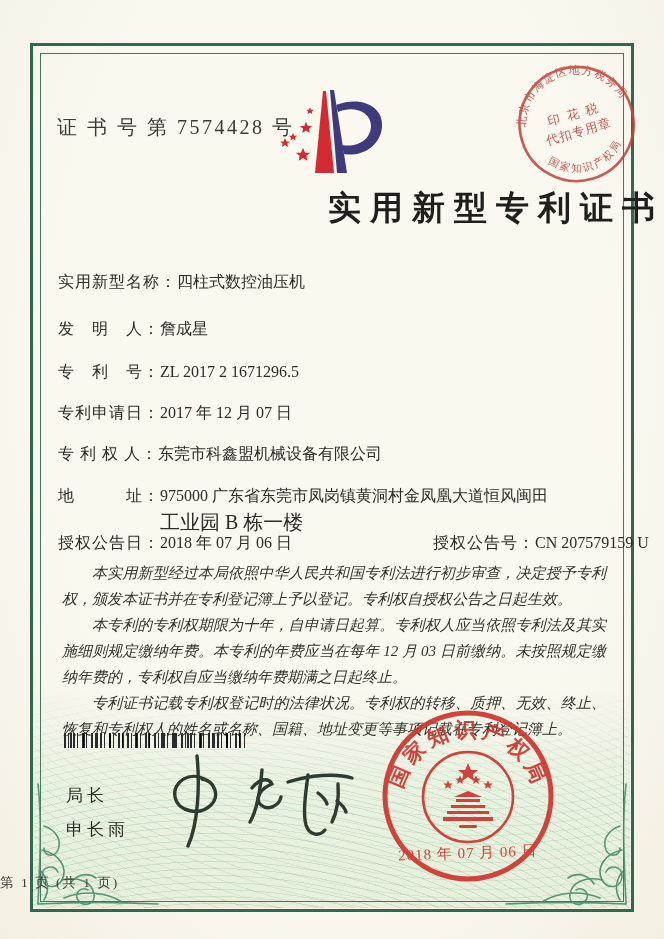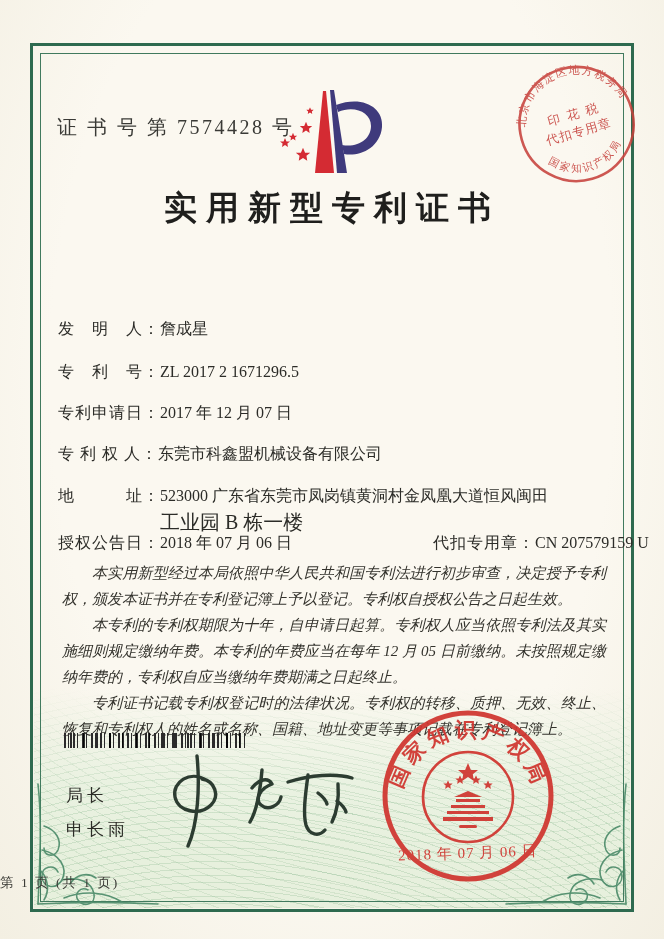--- a/index.html
+++ b/index.html
@@ -35,21 +35,21 @@
       repeating-radial-gradient(circle at 75% -240%, rgba(110,168,120,.16) 0 1px, transparent 1px 9px);
     -webkit-mask-image:linear-gradient(180deg, transparent 0, #000 120px);
             mask-image:linear-gradient(180deg, transparent 0, #000 120px);
   }
   
   .cert-number{
     position:absolute;left:57px;top:86px;
     font-size:20px;letter-spacing:2.5px;color:#3a3a36;margin-top:28px;
   }
   .title{
-    position:absolute;left:0;right:0;top:186px;text-align:center;
+    position:absolute;left:0;right:0;top:186px;text-align:right;
     font-size:33px;font-weight:600;letter-spacing:9px;color:#1f1f1d;
   }
   .field-row{position:absolute;left:58px;font-size:16px;color:#2c2c28;white-space:nowrap;}
   .field-row .lbl{letter-spacing:1px;}
   .addr2{position:absolute;left:160px;font-size:20px;color:#2c2c28;}
   .grant-no{position:absolute;left:375px;top:0;}
   .body-text{
     position:absolute;left:62px;right:58px;top:560px;
     font-size:15px;line-height:26px;color:#33322c;
     font-style:italic;text-align:justify;
@@ -146,46 +146,49 @@
       <text x="75" y="70" text-anchor="middle" font-size="12.5" fill="#c6413c" letter-spacing="2">印 花 税</text>
       <text x="75" y="88" text-anchor="middle" font-size="12.5" fill="#c6413c" letter-spacing="1">代扣专用章</text>
       <text font-size="10.5" fill="#c6413c" letter-spacing="2">
         <textPath href="#taxBottom" startOffset="50%" text-anchor="middle">国家知识产权局</textPath>
       </text>
     </g>
   </svg>
 
   <div class="title">实用新型专利证书</div>
 
+  <div class="field-row" style="top:272px">
+    <span class="lbl">实用新型名称：</span><span>四柱式数控油压机</span>
+  </div>
   <div class="field-row" style="top:319px">
     <span class="lbl">发　明　人：</span><span>詹成星</span>
   </div>
   <div class="field-row" style="top:362px">
     <span class="lbl">专　利　号：</span><span>ZL 2017 2 1671296.5</span>
   </div>
   <div class="field-row" style="top:403px">
     <span class="lbl">专利申请日：</span><span>2017 年 12 月 07 日</span>
   </div>
   <div class="field-row" style="top:444px">
     <span class="lbl">专 利 权 人：</span><span>东莞市科鑫盟机械设备有限公司</span>
   </div>
   <div class="field-row" style="top:486px">
-    <span class="lbl">地　　　址：</span><span>523000  广东省东莞市凤岗镇黄洞村金凤凰大道恒风闽田</span>
+    <span class="lbl">地　　　址：</span><span>975000  广东省东莞市凤岗镇黄洞村金凤凰大道恒风闽田</span>
   </div>
   <div class="addr2" style="top:509px">工业园 B 栋一楼</div>
   <div class="field-row" style="top:533px">
     <span class="lbl">授权公告日：</span><span>2018 年 07 月 06 日</span>
     <span class="grant-no">
-      <span class="lbl">代扣专用章：</span><span>CN 207579159 U</span>
+      <span class="lbl">授权公告号：</span><span>CN 207579159 U</span>
     </span>
   </div>
 
   <div class="body-text">
     <p>本实用新型经过本局依照中华人民共和国专利法进行初步审查，决定授予专利权，颁发本证书并在专利登记簿上予以登记。专利权自授权公告之日起生效。</p>
-    <p>本专利的专利权期限为十年，自申请日起算。专利权人应当依照专利法及其实施细则规定缴纳年费。本专利的年费应当在每年 12 月 05 日前缴纳。未按照规定缴纳年费的，专利权自应当缴纳年费期满之日起终止。</p>
+    <p>本专利的专利权期限为十年，自申请日起算。专利权人应当依照专利法及其实施细则规定缴纳年费。本专利的年费应当在每年 12 月 03 日前缴纳。未按照规定缴纳年费的，专利权自应当缴纳年费期满之日起终止。</p>
     <p>专利证书记载专利权登记时的法律状况。专利权的转移、质押、无效、终止、恢复和专利权人的姓名或名称、国籍、地址变更等事项记载在专利登记簿上。</p>
   </div>
 
   <div class="barcode"></div>
 
   <div class="officer-title">局长</div>
   <div class="officer-name">申长雨</div>
 
   <svg class="signature" width="220" height="105" viewBox="0 0 220 105">
     <g fill="none" stroke="#2c3c31" stroke-width="3.4" stroke-linecap="round" stroke-linejoin="round">

